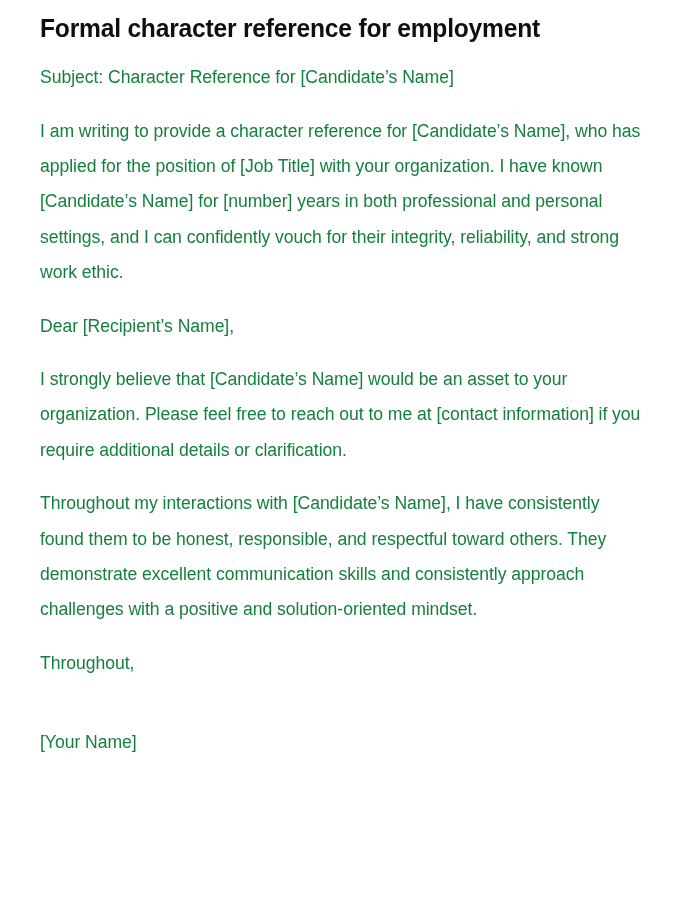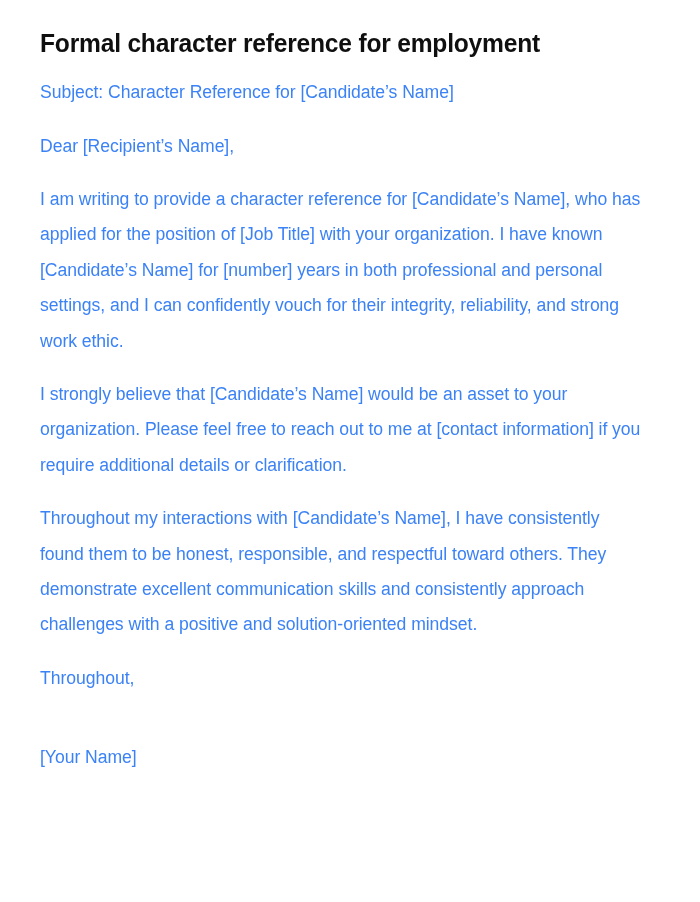--- a/index.html
+++ b/index.html
@@ -13,59 +13,59 @@
     overflow: hidden;
     font-family: "Liberation Sans", sans-serif;
     color: #1c1c1c;
     -webkit-font-smoothing: antialiased;
   }
   .page {
     box-sizing: border-box;
     width: 700px;
     min-height: 902px;
     background: #ffffff;
-    padding: 28px 60px 20px 40px;
+    padding: 13px 60px 20px 40px;
   }
   .doc-title {
     margin: 0 0 16px 0;
     font-family: "Liberation Sans", sans-serif;
     font-weight: 700;
     font-size: 25.5px;
     line-height: 1.22;
     letter-spacing: -0.22px;
     color: #0f0f0f;
     transform: scaleX(0.965);
     transform-origin: left center;
     white-space: nowrap;
   }
   .body-block {
     font-size: 17.6px;
     line-height: 35.4px;
-    color: #3b82f6;
+    color: #15803d;
     letter-spacing: -0.05px;
     width: 604px;
   }
   .para {
     margin: 0 0 18px 0;
   }
   .para:last-child {
     margin-bottom: 0;
     margin-top: 44px;
   }
 </style>
 </head>
 <body>
 
 <div class="page">
 
   <h1 class="doc-title">Formal character reference for employment</h1>
 
   <div class="body-block">
     <p class="para">Subject: Character Reference for [Candidate’s Name]</p>
+    <p class="para">I am writing to provide a character reference for [Candidate’s Name], who has applied for the position of [Job Title] with your organization. I have known [Candidate’s Name] for [number] years in both professional and personal settings, and I can confidently vouch for their integrity, reliability, and strong work ethic.</p>
     <p class="para">Dear [Recipient’s Name],</p>
-    <p class="para">I am writing to provide a character reference for [Candidate’s Name], who has applied for the position of [Job Title] with your organization. I have known [Candidate’s Name] for [number] years in both professional and personal settings, and I can confidently vouch for their integrity, reliability, and strong work ethic.</p>
     <p class="para">I strongly believe that [Candidate’s Name] would be an asset to your organization. Please feel free to reach out to me at [contact information] if you require additional details or clarification.</p>
     <p class="para">Throughout my interactions with [Candidate’s Name], I have consistently found them to be honest, responsible, and respectful toward others. They demonstrate excellent communication skills and consistently approach challenges with a positive and solution-oriented mindset.</p>
     <p class="para">Throughout,</p>
     <p class="para">[Your Name]</p>
   </div>
 
 </div>
 
 </body></html>

